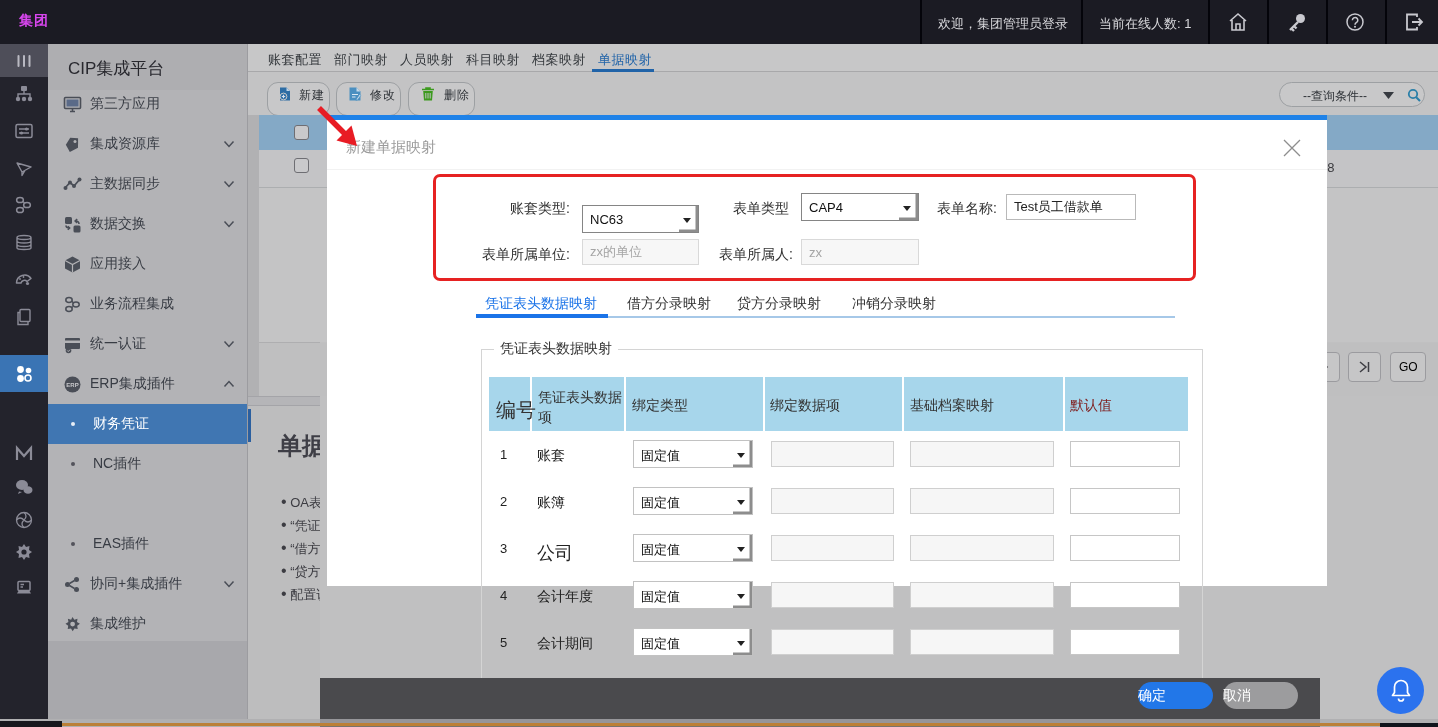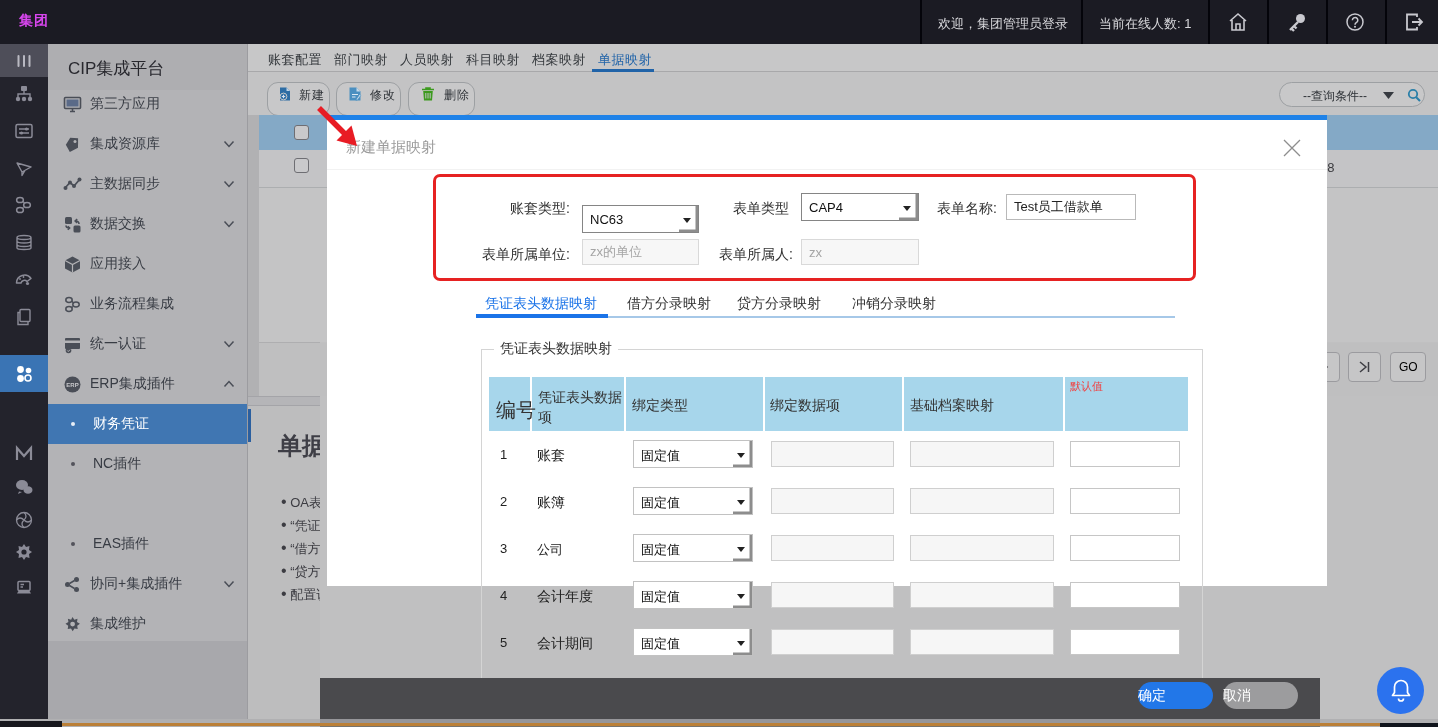--- a/index.html
+++ b/index.html
@@ -406,42 +406,42 @@
       <div style="position:absolute;left:162px;top:262px;width:699px;height:54px;background:#a7d6eb"></div>
       <div style="position:absolute;left:203px;top:262px;width:2px;height:54px;background:#fff"></div>
       <div style="position:absolute;left:297px;top:262px;width:2px;height:54px;background:#fff"></div>
       <div style="position:absolute;left:436px;top:262px;width:2px;height:54px;background:#fff"></div>
       <div style="position:absolute;left:575px;top:262px;width:2px;height:54px;background:#fff"></div>
       <div style="position:absolute;left:736px;top:262px;width:2px;height:54px;background:#fff"></div>
       <span style="position:absolute;left:169px;top:282px;font-size:20px;color:#333">编号</span>
       <span style="position:absolute;left:305px;top:282px;font-size:14px;color:#333">绑定类型</span>
       <span style="position:absolute;left:443px;top:282px;font-size:14px;color:#333">绑定数据项</span>
       <span style="position:absolute;left:583px;top:282px;font-size:14px;color:#333">基础档案映射</span>
-      <span style="position:absolute;left:743px;top:264px;font-size:11px;color:#ef4444">默认值</span>
+      <span style="position:absolute;left:743px;top:282px;font-size:14px;color:#7f1d1d">默认值</span>
       <span style="position:absolute;left:211px;top:272px;width:84px;font-size:14px;color:#333;line-height:20px">凭证表头数据项</span>
       <span class="rnum" style="left:173px;top:332px">1</span>
       <span class="rnum" style="left:210px;top:332px;font-size:14px">账套</span>
       <div class="sel2" style="left:306px;top:325px;width:120px">
         <span class="v">固定值</span>
         <span class="ar"></span>
       </div>
       <input class="inp g" style="left: 444px; top: 326px; width: 123px;" readonly="">
       <input class="inp g" style="left: 583px; top: 326px; width: 144px;" readonly="">
       <input class="inp w2" style="left: 743px; top: 326px; width: 110px;" readonly="">
       <span class="rnum" style="left:173px;top:379px">2</span>
       <span class="rnum" style="left:210px;top:379px;font-size:14px">账簿</span>
       <div class="sel2" style="left:306px;top:372px;width:120px">
         <span class="v">固定值</span>
         <span class="ar"></span>
       </div>
       <input class="inp g" style="left: 444px; top: 373px; width: 123px;" readonly="">
       <input class="inp g" style="left: 583px; top: 373px; width: 144px;" readonly="">
       <input class="inp w2" style="left: 743px; top: 373px; width: 110px;" readonly="">
       <span class="rnum" style="left:173px;top:426px">3</span>
-      <span class="rnum" style="left:210px;top:426px;font-size:13px">公司</span>
+      <span class="rnum" style="left:210px;top:426px;font-size:18px">公司</span>
       <div class="sel2" style="left:306px;top:419px;width:120px">
         <span class="v">固定值</span>
         <span class="ar"></span>
       </div>
       <input class="inp g" style="left: 444px; top: 420px; width: 123px;" readonly="">
       <input class="inp g" style="left: 583px; top: 420px; width: 144px;" readonly="">
       <input class="inp w2" style="left: 743px; top: 420px; width: 110px;" readonly="">
       <span class="rnum" style="left:173px;top:473px">4</span>
       <span class="rnum" style="left:210px;top:473px;font-size:14px">会计年度</span>
       <div class="sel2" style="left:306px;top:466px;width:120px">

